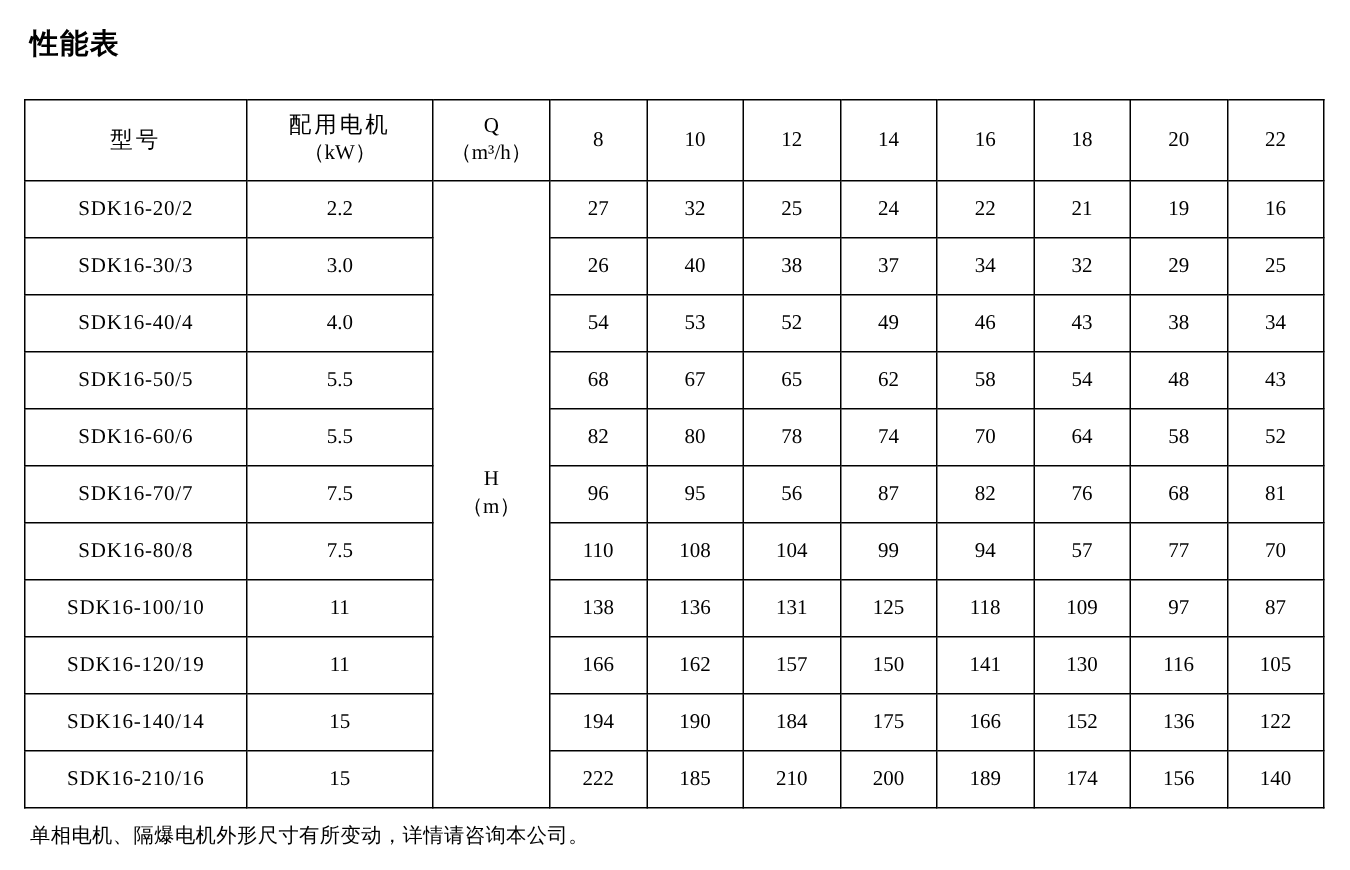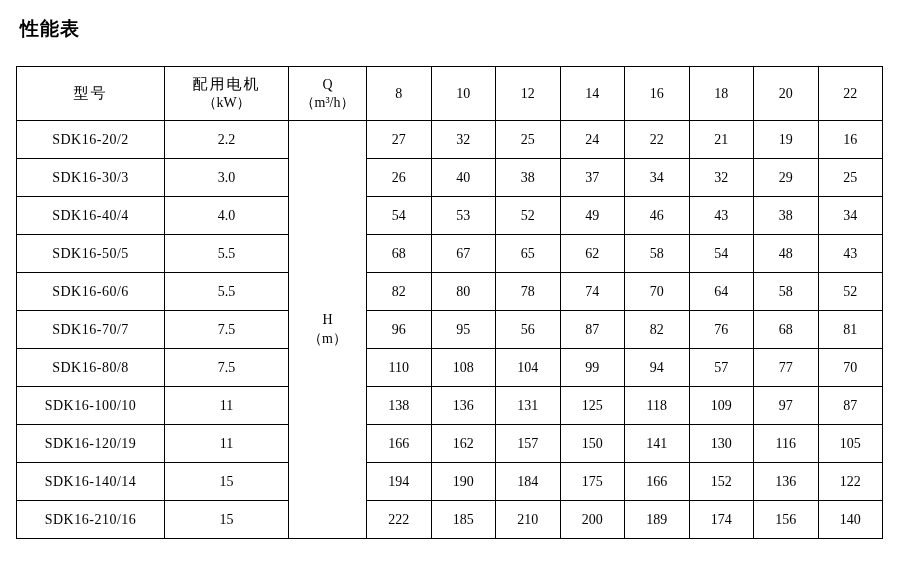--- a/index.html
+++ b/index.html
@@ -278,14 +278,15 @@
         <td class="val">210</td>
         <td class="val">200</td>
         <td class="val">189</td>
         <td class="val">174</td>
         <td class="val">156</td>
         <td class="val">140</td>
       </tr>
     </tbody>
   </table>
 
+  <div class="footnote">单相电机、隔爆电机外形尺寸有所变动，详情请咨询本公司。</div>
 
 </div>
 
 </body></html>

